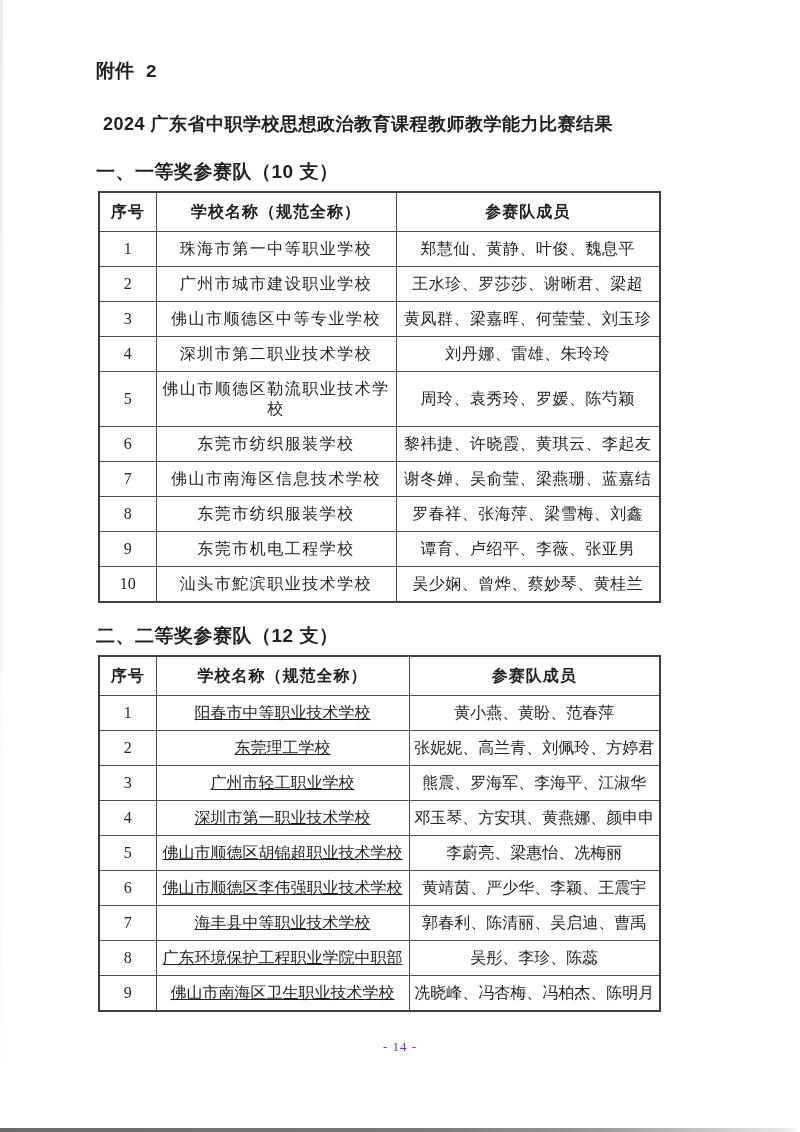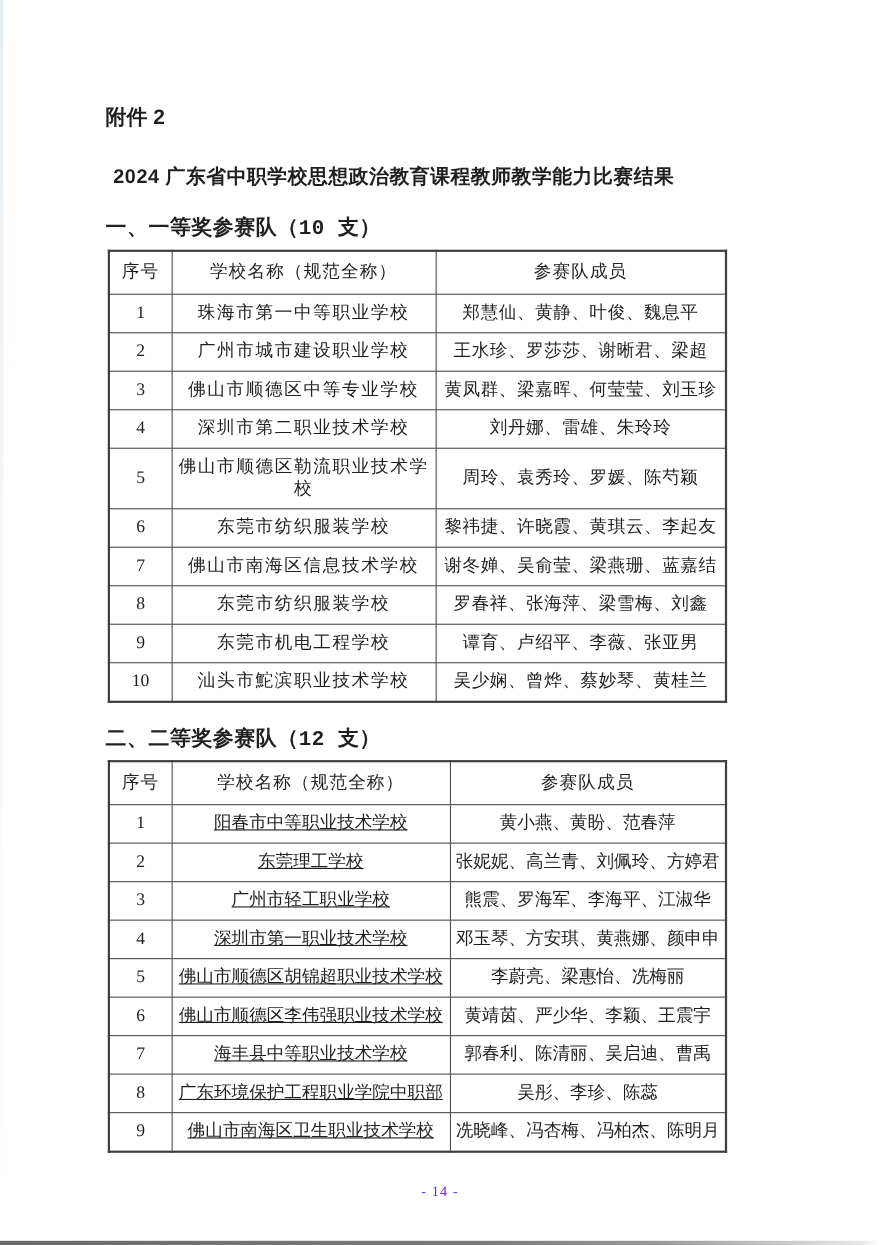--- a/index.html
+++ b/index.html
@@ -24,40 +24,40 @@
     background: linear-gradient(to right, #6a6a6a 0%, #7b7b7b 55%, #9a9a9a 75%, #e8e8e8 98%, #ffffff 100%);
   }
   .scan-edge-left {
     position: absolute;
     left: 0; top: 0; bottom: 0;
     width: 3px;
     background: linear-gradient(to bottom, #e7eef2 0%, #f3f7f9 40%, #ffffff 100%);
   }
   .attachment {
     margin: 0;
-    padding-top: 96px;
+    padding-top: 60px;
     margin-left: 96px;
-    font-family: Liberation Sans, sans-serif;
+    font-family: Liberation Mono, monospace;
     font-weight: bold;
     font-size: 19px;
     line-height: 24px;
   }
   .title {
     margin: 25px 0 0 103px;
     font-family: "Liberation Sans", "DejaVu Sans", sans-serif;
     font-weight: bold;
     font-size: 18px;
     line-height: 30px;
     white-space: nowrap;
     letter-spacing: 0.5px;
   }
   .section-heading {
     margin: 0;
     margin-left: 96px;
-    font-family: Liberation Mono, monospace;
+    font-family: Liberation Sans, sans-serif;
     font-weight: bold;
     font-size: 19px;
     line-height: 24px;
     letter-spacing: 0.5px;
   }
   .heading-1 { margin-top: 21px; }
   .heading-2 { margin-top: 21px; }
   table.results {
     margin-left: 98px;
     margin-top: 7px;
@@ -69,21 +69,21 @@
   table.results th, table.results td {
     border: 1px solid #4d4d4d;
     text-align: center;
     vertical-align: middle;
     font-size: 16px;
     line-height: 20px;
     padding: 7px 2px;
     overflow: hidden;
   }
   table.results th {
-    font-weight: normal;
+    font-weight: bold;
     padding: 9px 2px;
     letter-spacing: 1px;
   }
   table.results td.col0 { letter-spacing: 0; }
   table.t1 td.col1 { letter-spacing: 1.5px; }
   table.t2 td.col1 { letter-spacing: 0; white-space: nowrap; text-decoration: underline; }
   table.t1 td.col2 { letter-spacing: 0.5px; white-space: nowrap; }
   table.t2 td.col2 { letter-spacing: 0; white-space: nowrap; }
   .page-footer {
     margin-top: 27px;

